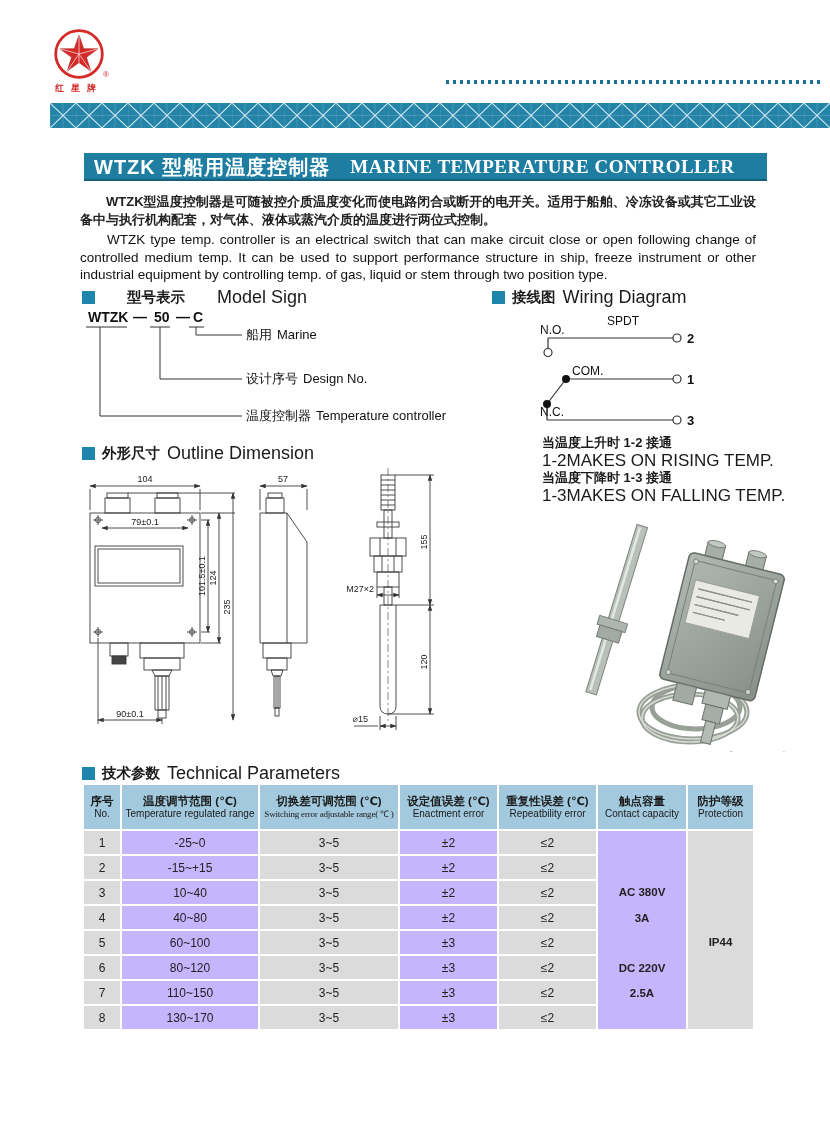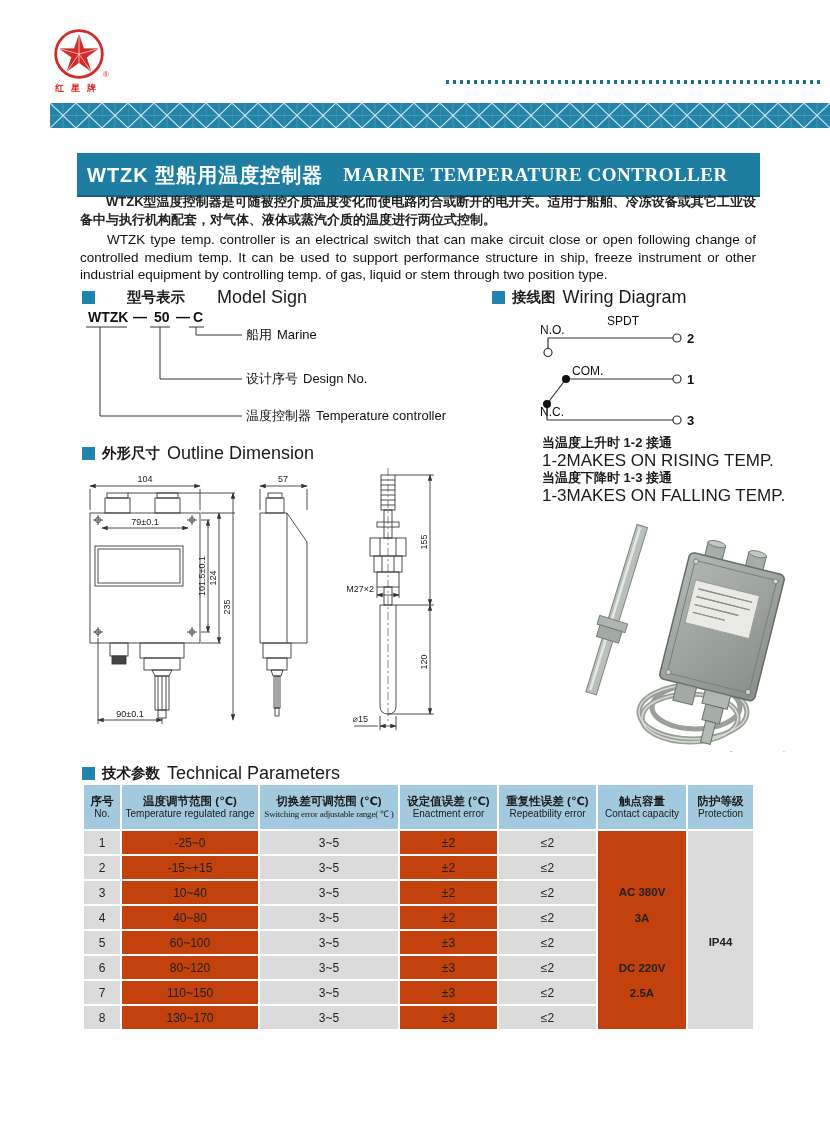--- a/index.html
+++ b/index.html
@@ -24,21 +24,21 @@
   .notes .zh{font-size:13px;font-weight:bold;line-height:17.5px;}
   .notes .en{font-size:17px;line-height:17.5px;}
   
   table.tech{border-collapse:separate;border-spacing:2px;table-layout:fixed;}
   table.tech td,table.tech th{padding:0;text-align:center;vertical-align:middle;overflow:hidden;}
   th.hd{background:#a2c9dd;height:44px;font-weight:normal;}
   th.hd .zh{display:block;font-size:11.5px;font-weight:bold;line-height:14px;}
   th.hd .en{display:block;font-size:10px;line-height:12px;text-align:center;}
   th.hd .en.small{font-size:9px;letter-spacing:-.2px;font-family:Liberation Serif, serif;}
   td.cell{height:23px;font-size:12px;color:#222;}
-  .bgB{background:#c2410c;} .bgG{background:#dbdbdb;}
+  .bgB{background:#c4b5fd;} .bgG{background:#dbdbdb;}
   td.merged{position:relative;}
   td.merged span{position:absolute;left:0;width:100%;transform:translateY(-50%);
                  font-size:11.5px;font-weight:600;color:#222;}
   svg text{font-family:"Liberation Sans","DejaVu Sans",sans-serif;}
   .dim{font-size:9px;fill:#222;}
 </style>
 </head>
 <body>
 
 <div class="page">
@@ -56,21 +56,21 @@
     <defs>
       <pattern id="lat" width="26" height="25" patternUnits="userSpaceOnUse">
         <rect width="26" height="25" fill="#2484a8"></rect>
         <path d="M0,0V25 M13,0V25 M0,12.5H26" stroke="#4796b8" stroke-width="1"></path>
         <path d="M0,0L26,25 M26,0L0,25" stroke="#cde7f0" stroke-width="1.1"></path>
       </pattern>
     </defs>
     <rect width="780" height="25" fill="url(#lat)"></rect>
   </svg>
 
-  <div class="abs titlebar" style="left:77px;top:153px;width:673px;height:44px;">
+  <div class="abs titlebar" style="left:84px;top:153px;width:673px;height:28px;">
     <span class="zh">WTZK 型船用温度控制器</span>
     <span class="en">MARINE TEMPERATURE CONTROLLER</span>
   </div>
 
   <div class="abs intro" style="left:80px;top:193px;width:676px;">
     <p class="zh">WTZK型温度控制器是可随被控介质温度变化而使电路闭合或断开的电开关。适用于船舶、冷冻设备或其它工业设备中与执行机构配套，对气体、液体或蒸汽介质的温度进行两位式控制。</p>
     <p class="en">WTZK type temp. controller is an electrical switch that can make circuit close or open following change of controlled medium temp. It can be used to support performance structure in ship, freeze instrument or other industrial equipment by controlling temp. of gas, liquid or stem through two position type.</p>
   </div>
 
   <div class="abs sechead" style="left:82px;top:287px;gap:32px;">

